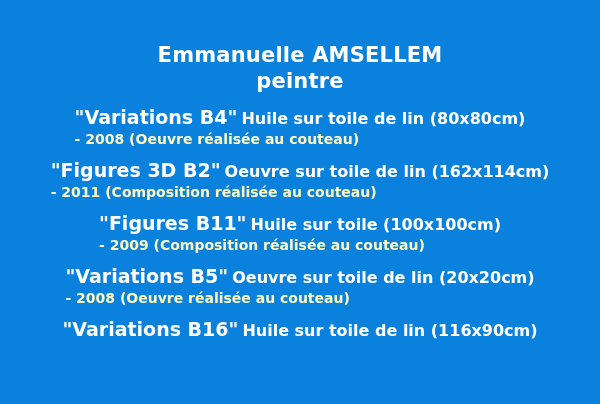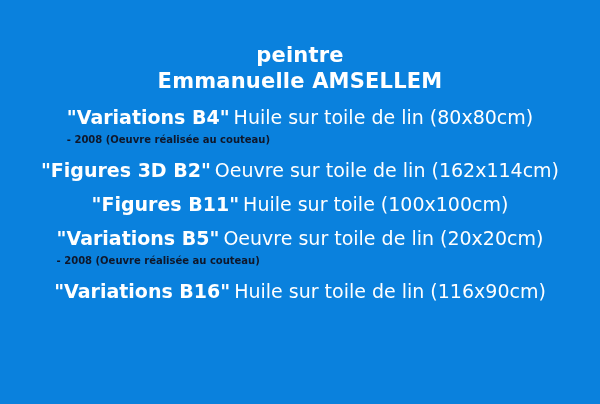--- a/index.html
+++ b/index.html
@@ -62,69 +62,71 @@
     line-height: 23px;
     white-space: nowrap;
   }
   .artwork-title {
     font-size: 19px;
     font-weight: bold;
     color: #ffffff;
     letter-spacing: 0px;
   }
   .artwork-medium {
-    font-size: 19px;
-    font-weight: normal;
+    font-size: 16px;
+    font-weight: bold;
     color: #ffffff;
     margin-left: 4px;
     letter-spacing: 0px;
   }
   .entry-secondary {
     display: block;
-    font-size: 10px;
+    font-size: 14px;
     font-weight: bold;
     line-height: 19px;
-    color: #0f172a;
+    color: #fef9c3;
     white-space: nowrap;
   }
 </style>
 </head>
 <body>
 
 <div class="page">
 
   <div class="header">
+    <span class="header-line">Emmanuelle AMSELLEM</span>
     <span class="header-line">peintre</span>
-    <span class="header-line">Emmanuelle AMSELLEM</span>
   </div>
 
   <div class="artwork-list">
 
     <div class="artwork-entry">
       <span class="entry-block">
         <span class="entry-primary">
           <span class="artwork-title">"Variations B4"</span><span class="artwork-medium">Huile sur toile de lin (80x80cm)</span>
         </span>
         <span class="entry-secondary">- 2008 (Oeuvre réalisée au couteau)</span>
       </span>
     </div>
 
     <div class="artwork-entry">
       <span class="entry-block">
         <span class="entry-primary">
           <span class="artwork-title">"Figures 3D B2"</span><span class="artwork-medium">Oeuvre sur toile de lin (162x114cm)</span>
         </span>
+        <span class="entry-secondary">- 2011 (Composition réalisée au couteau)</span>
       </span>
     </div>
 
     <div class="artwork-entry">
       <span class="entry-block">
         <span class="entry-primary">
           <span class="artwork-title">"Figures B11"</span><span class="artwork-medium">Huile sur toile (100x100cm)</span>
         </span>
+        <span class="entry-secondary">- 2009 (Composition réalisée au couteau)</span>
       </span>
     </div>
 
     <div class="artwork-entry">
       <span class="entry-block">
         <span class="entry-primary">
           <span class="artwork-title">"Variations B5"</span><span class="artwork-medium">Oeuvre sur toile de lin (20x20cm)</span>
         </span>
         <span class="entry-secondary">- 2008 (Oeuvre réalisée au couteau)</span>
       </span>

